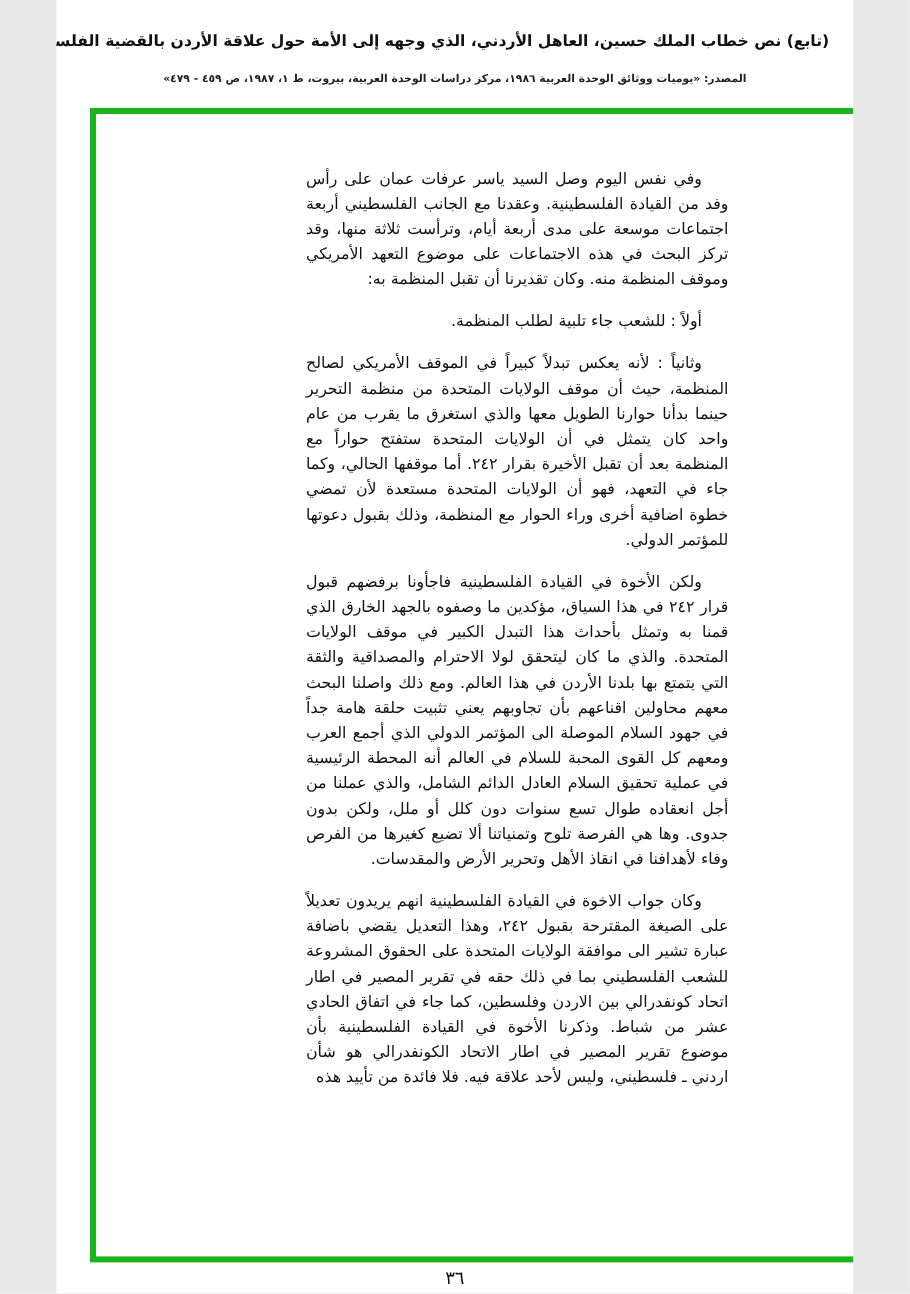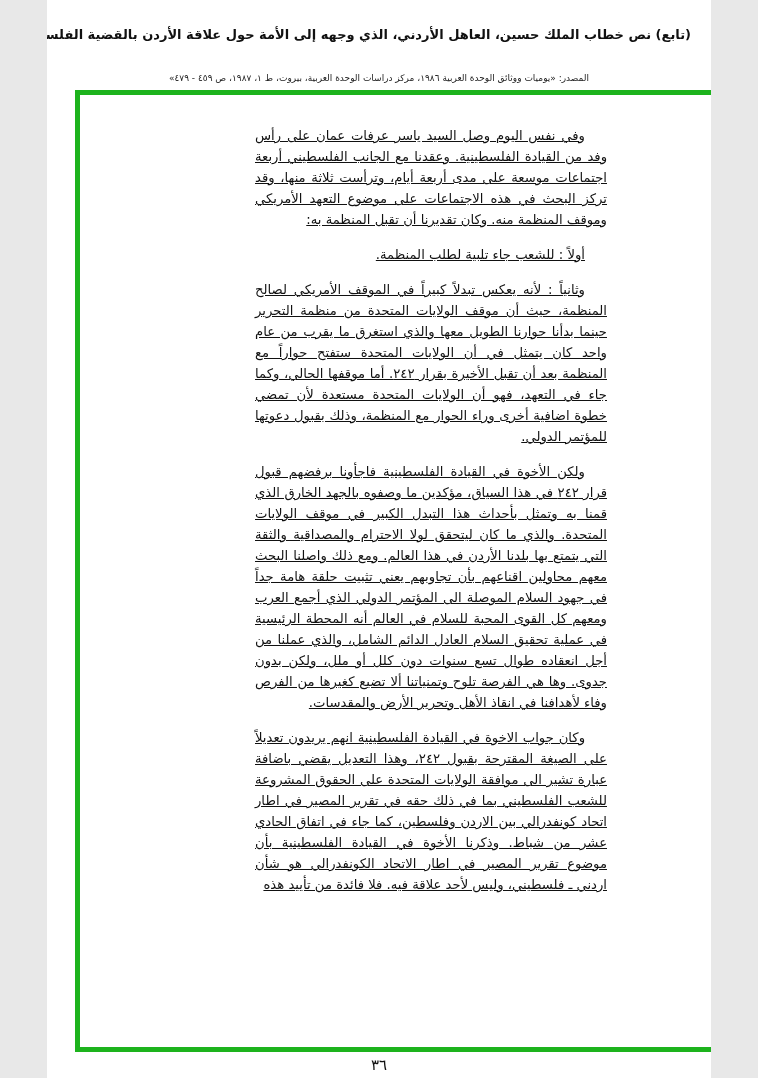--- a/index.html
+++ b/index.html
@@ -24,48 +24,47 @@
     left: 20px;
     right: 20px;
     text-align: center;
     font-weight: bold;
     font-size: 13px;
     line-height: 1.45;
     white-space: nowrap;
   }
   .doc-source {
     position: absolute;
-    top: 72px;
+    top: 60px;
     left: 50px;
     right: 50px;
     text-align: center;
-    font-weight: normal;
+    font-weight: bold;
     font-size: 9px;
     line-height: 1.5;
     color: #222;
   }
   .green-box {
     position: absolute;
     top: 90px;
     left: 28px;
     width: 692px;
     height: 952px;
     border: 5px solid #1db31d;
     background: transparent;
   }
   .body-text {
     position: absolute;
-    top: 30px;
+    top: 44px;
     right: 165px;
     width: 352px;
     font-size: 13.2px;
     line-height: 21px;
     text-align: justify;
     text-justify: inter-word;
-    text-decoration: underline;
   }
   .body-text p {
     margin: 0 0 14px 0;
     text-indent: 22px;
   }
   .page-number {
     position: absolute;
     bottom: 4px;
     left: 0;
     width: 100%;

